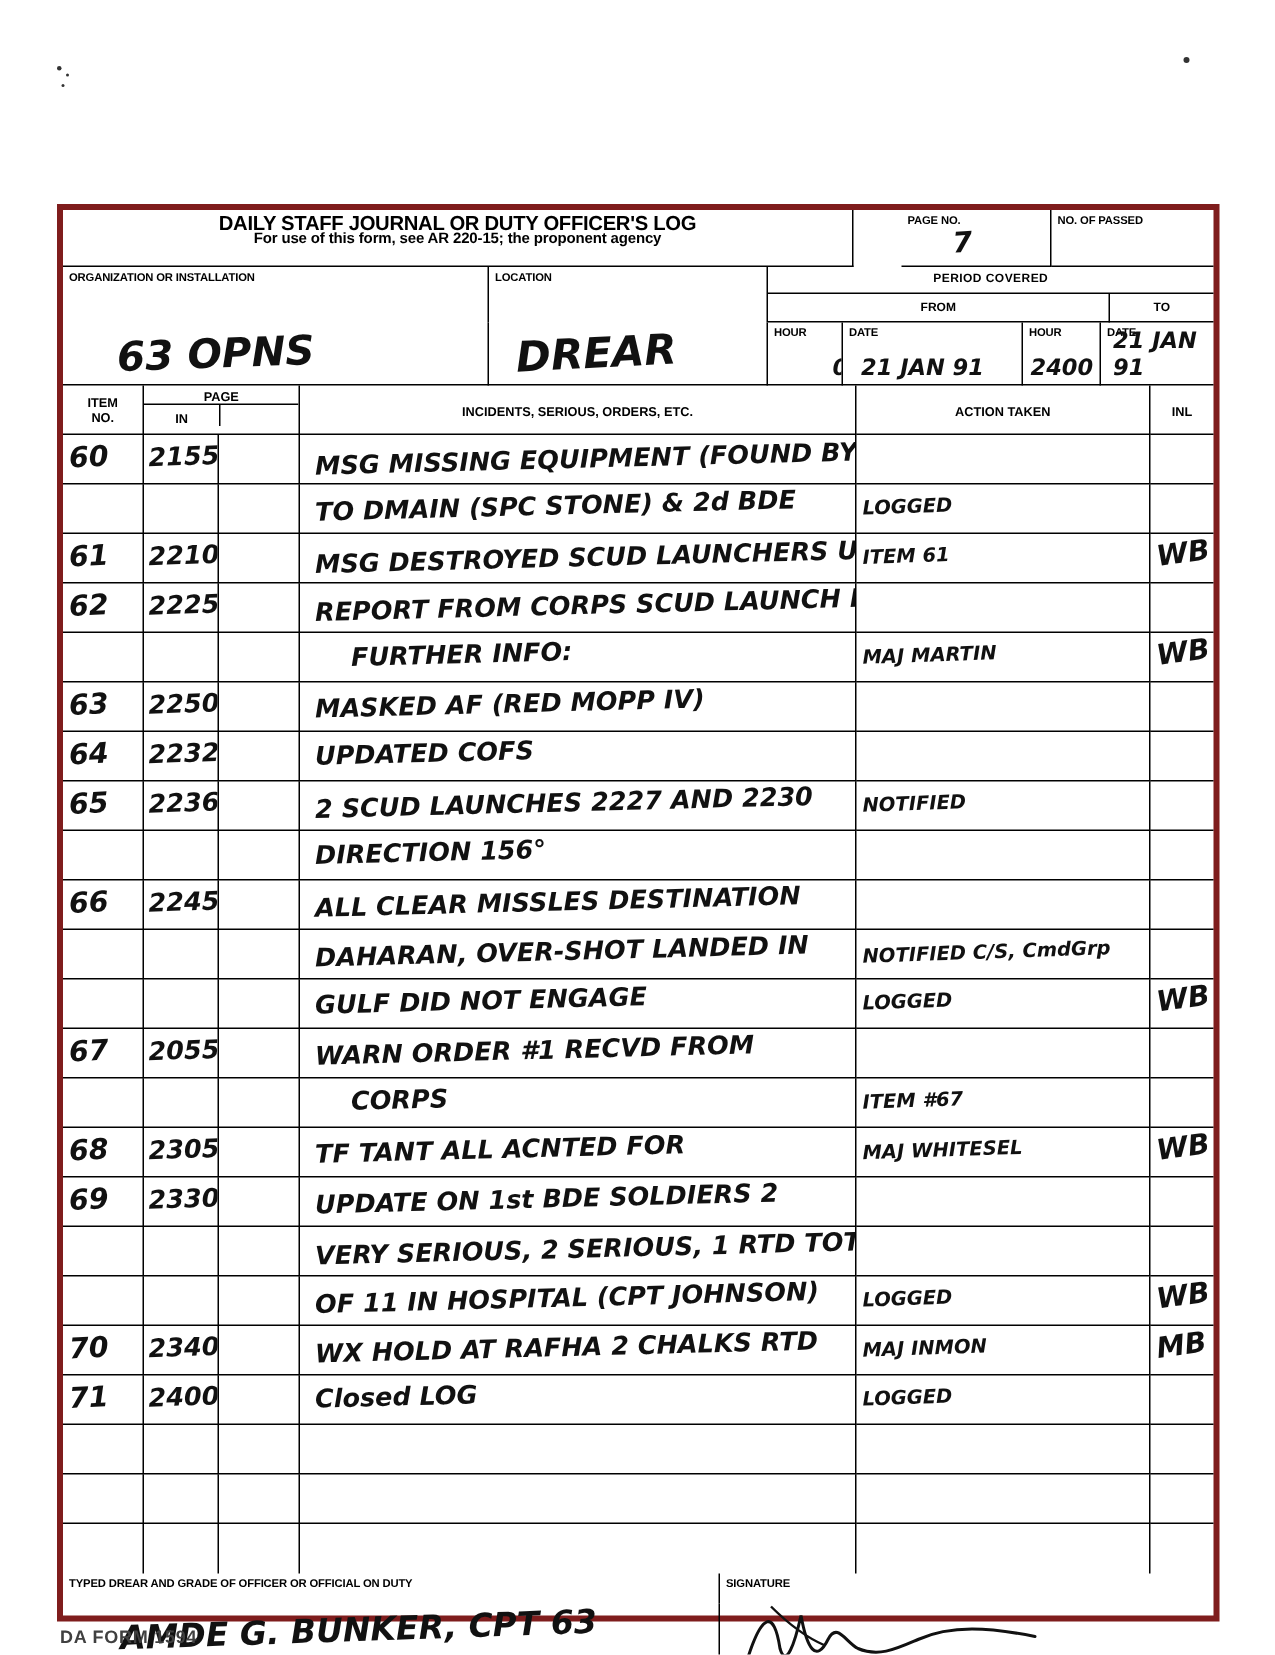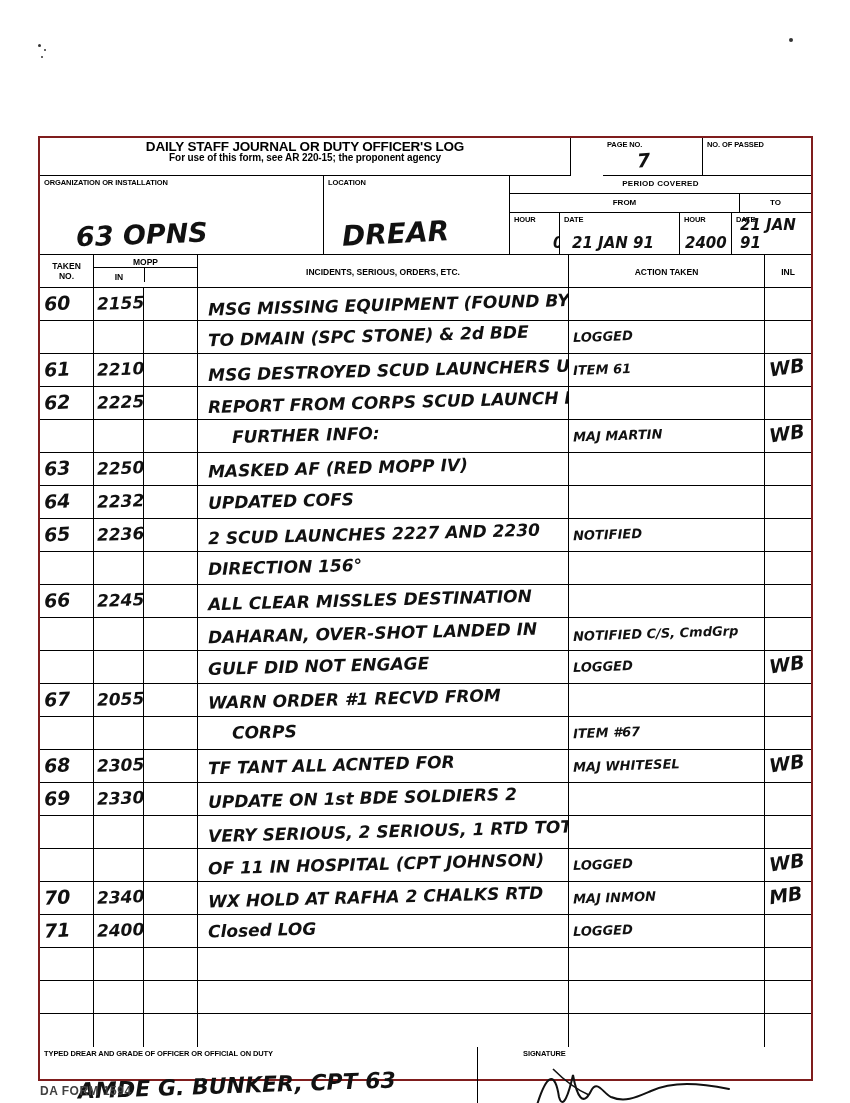--- a/index.html
+++ b/index.html
@@ -27,21 +27,21 @@
   .speck.s3 { left: 41px;  top: 56px;  width: 2px; height: 2px; }
   .speck.s4 { left: 789px; top: 38px;  width: 4px; height: 4px; }
   .speck.s5 { left: 160px; top: 999px; width: 3px; height: 3px; }
 
   #form {
     position: absolute;
     left: 38px;
     top: 136px;
     width: 775px;
     height: 945px;
-    border: 2px solid #7f1d1d;
+    border: 4px solid #7f1d1d;
     box-sizing: border-box;
     background: #fff;
   }
 
   .row { display: flex; }
   .cell {
     box-sizing: border-box;
     position: relative;
     overflow: hidden;
   }
@@ -171,21 +171,21 @@
   .w-item { left: 4px; top: 4px; font-size: 19px; transform: rotate(-3deg); }
   .w-in   { left: 3px; top: 5px; font-size: 17px; transform: rotate(-2deg); }
   .w-inc  { left: 10px; top: 5px; font-size: 17px; transform: rotate(-1.5deg); }
   .w-inc.indent { left: 34px; }
   .w-act  { left: 4px; top: 8px; font-size: 13px; transform: rotate(-2deg); }
   .w-inl  { left: 4px; top: 2px; font-size: 19px; transform: rotate(-8deg); }
 
   
   .foot1 { height: 20px; }
   .f-name { width: 438px; }
-  .f-sig { flex: 1 1 auto; margin-left: 41px; }
+  .f-sig { flex: 1 1 auto; }
   .foot2 { height: 47px; }
   .sig-name {
     position: absolute; left: 38px; top: 6px;
     font-size: 22px; transform: rotate(-2deg);
   }
   .sig-scribble {
     position: absolute; left: 14px; top: 0px;
   }
   .formno {
     position: absolute;
@@ -266,25 +266,25 @@
       <div class="hand tv h2">2400</div>
     </div>
     <div class="cell date2 bb">
       <div class="micro">DATE</div>
       <div class="hand tv d2">21 JAN 91</div>
     </div>
   </div>
 
   <div class="row colhead">
     <div class="cell c-item bb br">
-      <div class="l1">TAKEN</div>
+      <div class="l1">ITEM</div>
       <div>NO.</div>
     </div>
     <div class="cell c-time bb br">
-      <div class="tlabel">MOPP</div>
+      <div class="tlabel">PAGE</div>
       <div class="time-split">
         <div class="time-in">IN</div>
         <div class="time-out">OUT</div>
       </div>
     </div>
     <div class="cell c-inc bb br">
       <div class="l1">INCIDENTS, SERIOUS, ORDERS, ETC.</div>
     </div>
     <div class="cell c-act bb br">
       <div class="l1">ACTION TAKEN</div>

